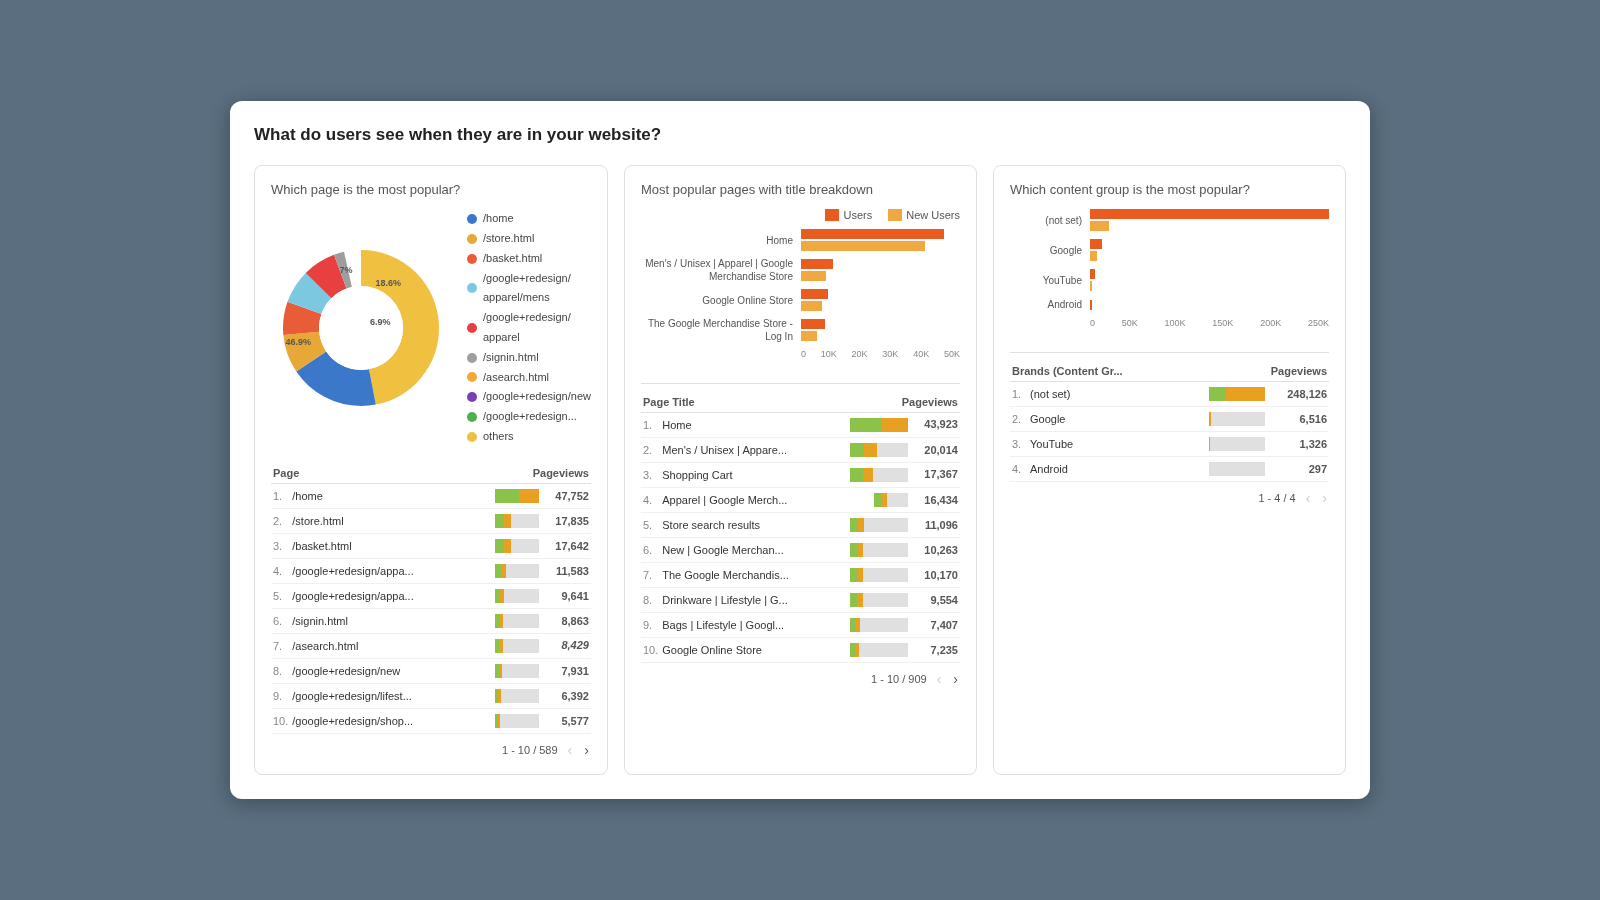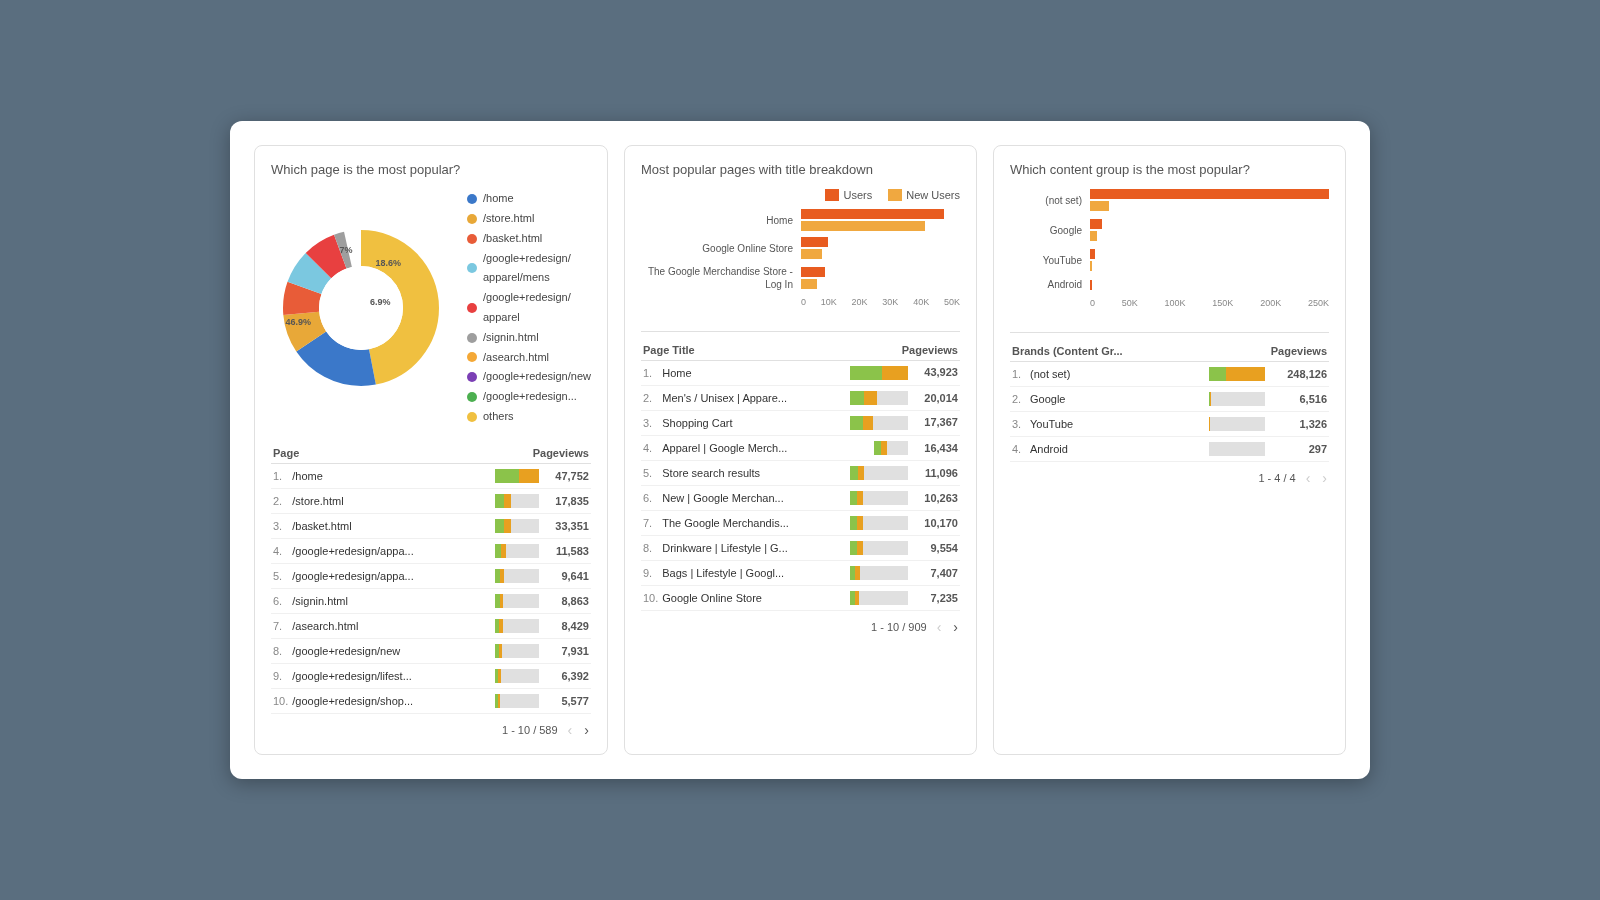--- a/index.html
+++ b/index.html
@@ -204,20 +204,21 @@
     .section-divider {
       border: none;
       border-top: 1px solid #e0e0e0;
       margin: 8px 0;
     }
   </style>
 </head>
 <body>
 
 <div class="card">
+  <div class="card-title">What do users see when they are in your website?</div>
   <div class="panels">
 
     <div class="panel">
       <div class="panel-title">Which page is the most popular?</div>
 
       <div class="donut-area">
         <div class="donut-container">
           <svg viewBox="0 0 180 180">
 
             <circle cx="90" cy="90" r="60" fill="none" stroke="#f0c040" stroke-width="36" stroke-dasharray="176.7 376.8" stroke-dashoffset="0" transform="rotate(-90 90 90)"></circle>
@@ -322,21 +323,21 @@
             </tr>
             <tr>
     <td class="rank">3.</td>
     <td>/basket.html</td>
     <td class="num">
       <div style="display:flex;align-items:center;gap:4px;">
         <div style="flex:1;height:14px;background:#e0e0e0;position:relative;">
           <div style="position:absolute;left:0;top:0;height:100%;width:37%;background:#e8a020;"></div>
           <div style="position:absolute;left:0;top:0;height:100%;width:20%;background:#8bc34a;"></div>
         </div>
-        <span style="min-width:46px;text-align:right;">33,351</span>
+        <span style="min-width:46px;text-align:right;">17,642</span>
       </div>
     </td>
             </tr>
             <tr>
     <td class="rank">4.</td>
     <td>/google+redesign/appa...</td>
     <td class="num">
       <div style="display:flex;align-items:center;gap:4px;">
         <div style="flex:1;height:14px;background:#e0e0e0;position:relative;">
           <div style="position:absolute;left:0;top:0;height:100%;width:24%;background:#e8a020;"></div>
@@ -369,21 +370,21 @@
           <div style="position:absolute;left:0;top:0;height:100%;width:10%;background:#8bc34a;"></div>
         </div>
         <span style="min-width:46px;text-align:right;">8,863</span>
       </div>
     </td>
             </tr>
             <tr>
     <td class="rank">7.</td>
     <td>/asearch.html</td>
     <td class="num">
-      <div style="display:flex;align-items:center;gap:4px;">
+      <div style="display:flex;gap:4px;font-style:italic;">
         <div style="flex:1;height:14px;background:#e0e0e0;position:relative;">
           <div style="position:absolute;left:0;top:0;height:100%;width:17%;background:#e8a020;"></div>
           <div style="position:absolute;left:0;top:0;height:100%;width:9%;background:#8bc34a;"></div>
         </div>
         <span style="min-width:46px;text-align:right;">8,429</span>
       </div>
     </td>
             </tr>
             <tr>
     <td class="rank">8.</td>
@@ -445,20 +446,27 @@
           <div class="legend-bar-item">
               <div class="legend-bar-color" style="background:#f0a840;"></div>
               <span>New Users</span>
             </div>
         </div>
         <div class="hbar-row">
           <div class="hbar-label">Home</div>
           <div class="hbar-bars">
             <div class="hbar-single" style="width:90%;background:#e85c20;"></div>
             <div class="hbar-single" style="width:78%;background:#f0a840;"></div>
+          </div>
+        </div>
+        <div class="hbar-row">
+          <div class="hbar-label">Men's / Unisex | Apparel | Google Merchandise Store</div>
+          <div class="hbar-bars">
+            <div class="hbar-single" style="width:20%;background:#e85c20;"></div>
+            <div class="hbar-single" style="width:16%;background:#f0a840;"></div>
           </div>
         </div>
         <div class="hbar-row">
           <div class="hbar-label">Google Online Store</div>
           <div class="hbar-bars">
             <div class="hbar-single" style="width:17%;background:#e85c20;"></div>
             <div class="hbar-single" style="width:13%;background:#f0a840;"></div>
           </div>
         </div>
         <div class="hbar-row">

